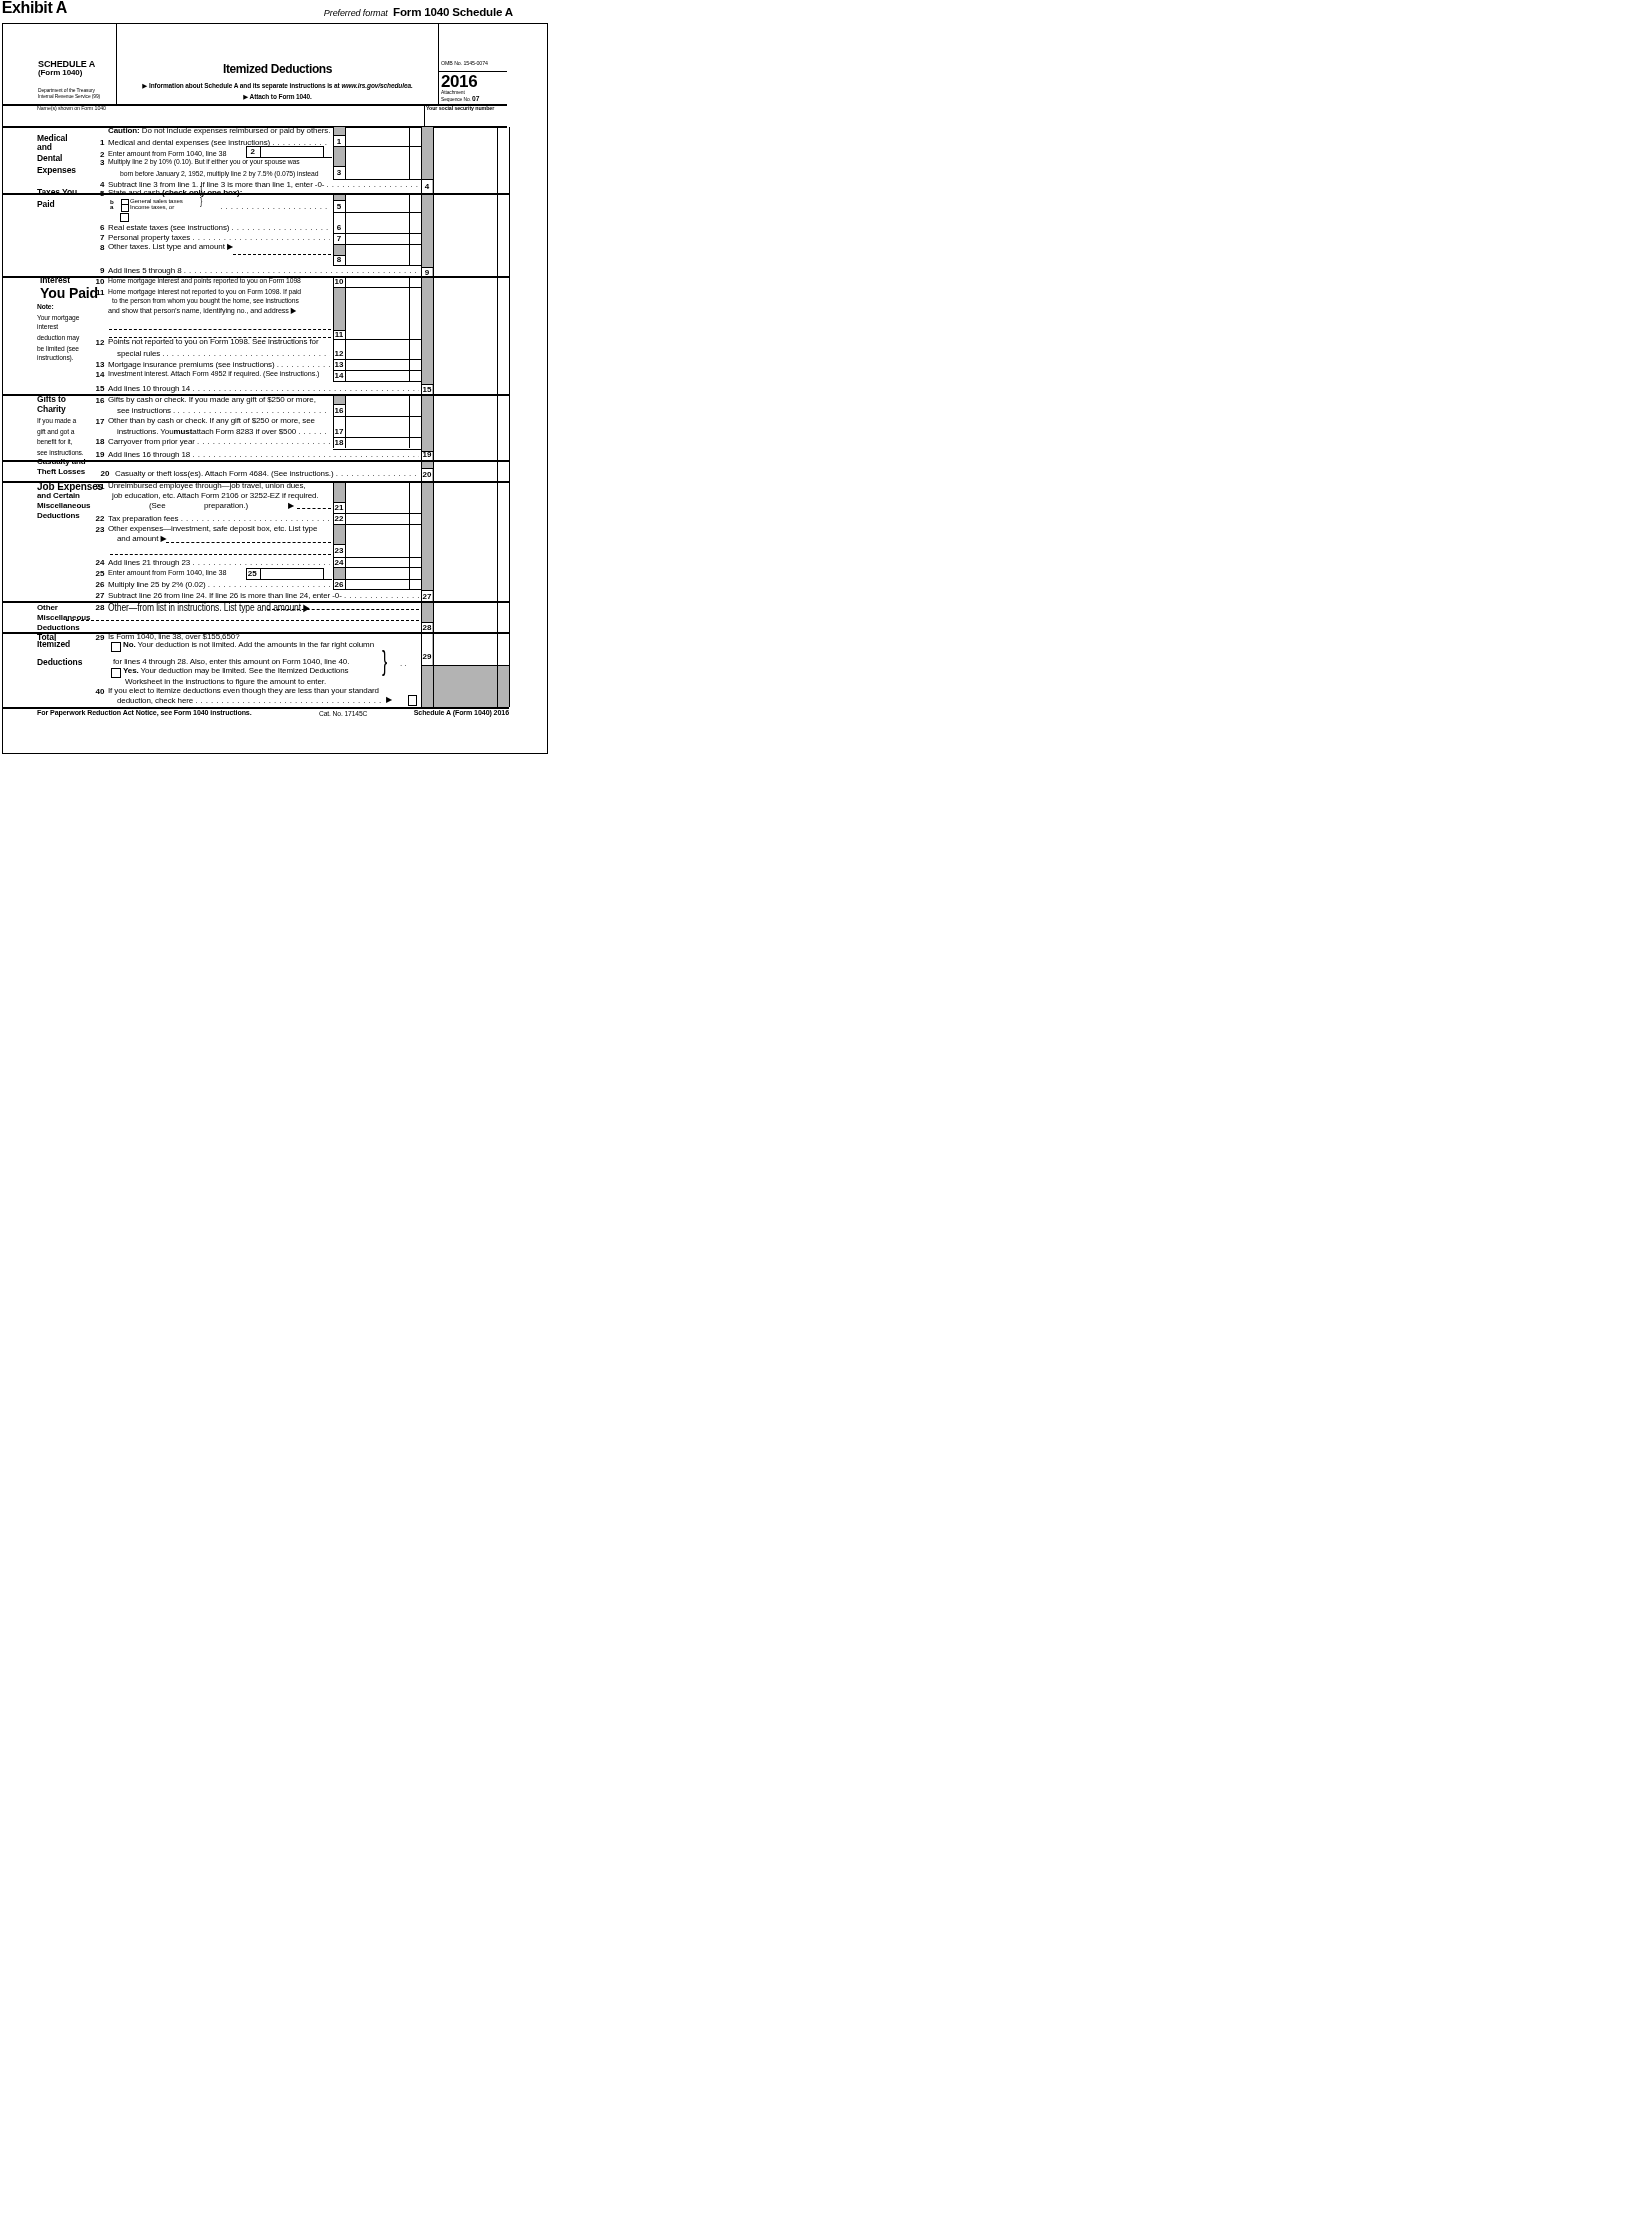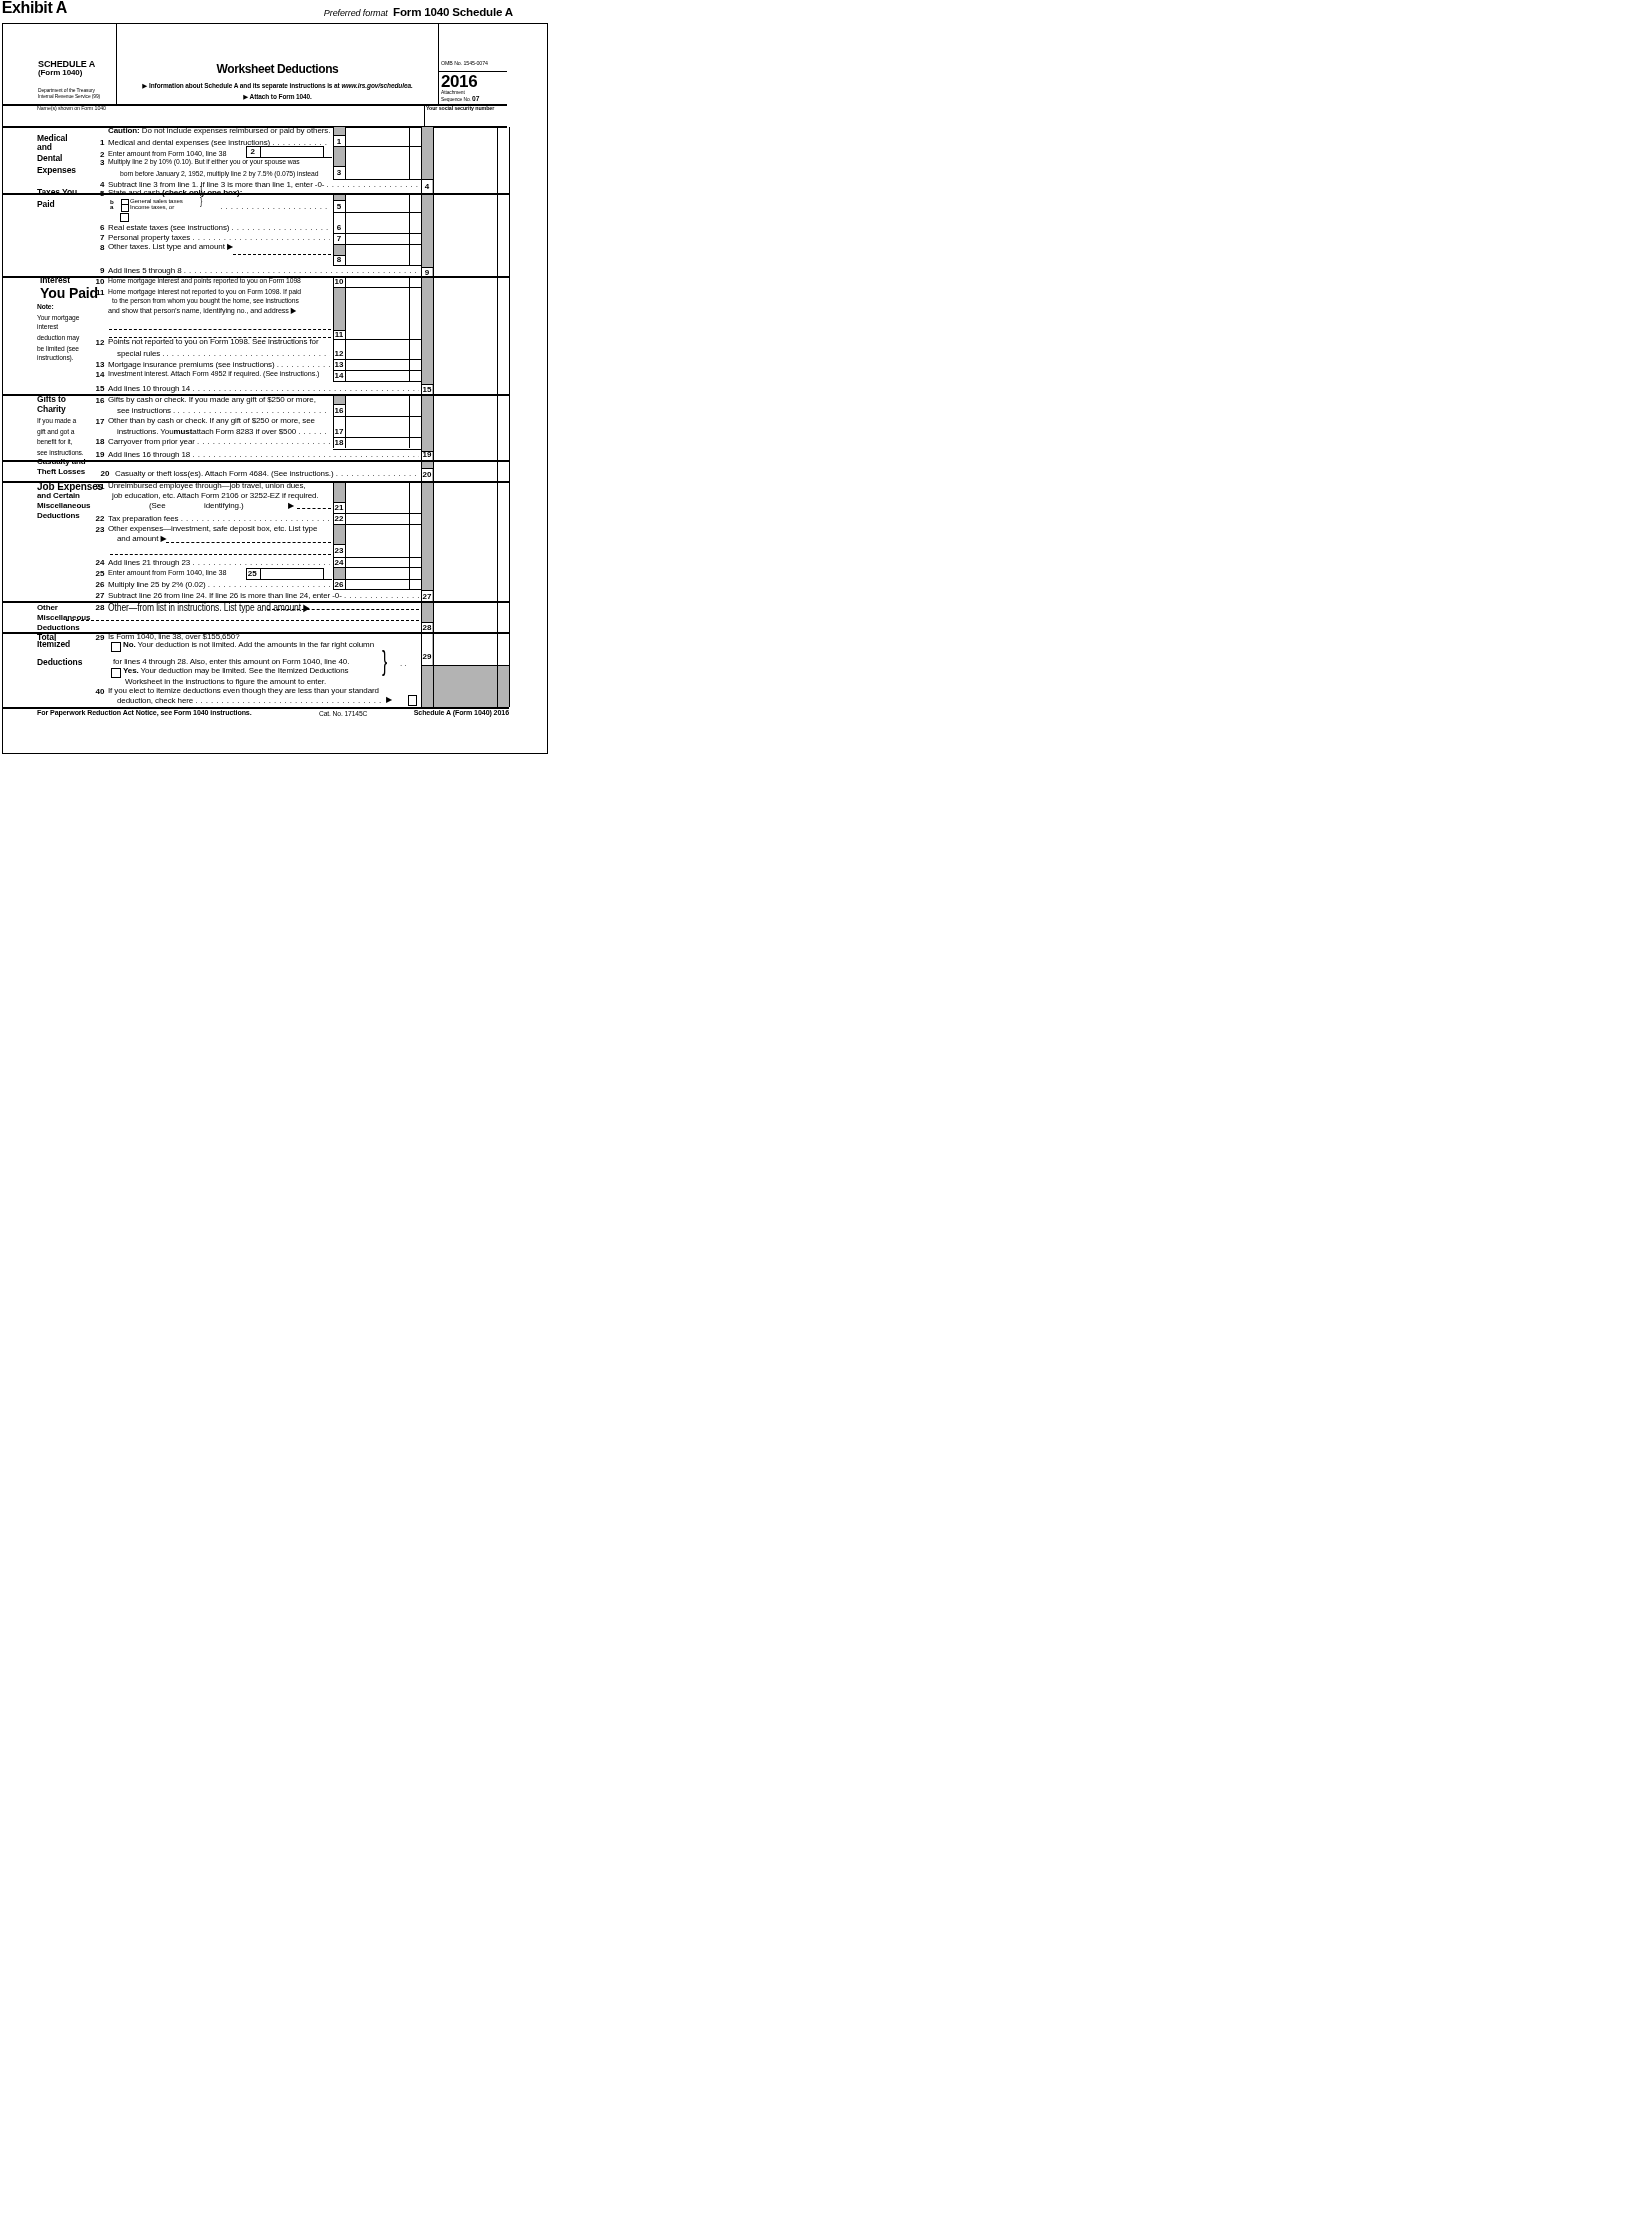--- a/index.html
+++ b/index.html
@@ -43,21 +43,21 @@
   <div class="vl" style="left:116px;top:23px;height:81px"></div>
   <div class="vl" style="left:438px;top:23px;height:81px"></div>
   <div class="hl" style="left:438px;top:71px;width:69px;height:0.9px"></div>
   <div class="hl" style="left:2.2px;top:104px;width:505px;height:1.8px"></div>
 
   <div class="t b" style="left:38px;top:60px;font-size:9px">SCHEDULE A</div>
   <div class="t b" style="left:38px;top:69px;font-size:8px">(Form 1040)</div>
   <div class="t tn" style="left:38px;top:88px">Department of the Treasury</div>
   <div class="t tn" style="left:38px;top:94px">Internal Revenue Service (99)</div>
 
-  <div class="t b ctr" style="left:116px;top:63px;width:323px;font-size:12px;letter-spacing:-0.4px">Worksheet Deductions</div>
+  <div class="t b ctr" style="left:116px;top:63px;width:323px;font-size:12px;letter-spacing:-0.4px">Itemized Deductions</div>
   <div class="t ctr" style="left:116px;top:83px;width:323px;font-size:6.5px;font-weight:700">
     <span>▶</span>
     <span>Information about Schedule A and its separate instructions is at </span><span class="i">www.irs.gov/schedulea.</span>
   </div>
   <div class="t b ctr" style="left:116px;top:94px;width:323px;font-size:6.5px">▶ Attach to Form 1040.</div>
 
   <div class="t xs" style="left:441px;top:61px">OMB No. 1545-0074</div>
   <div class="t b" style="left:441px;top:73px;font-size:17px;letter-spacing:-0.4px">2016</div>
   <div class="t tn" style="left:441px;top:90px">Attachment</div>
   <div class="t tn" style="left:441px;top:95px">
@@ -334,21 +334,21 @@
   <div class="row" style="left:115px;top:469px;width:304px">
     <span>Casualty or theft loss(es). Attach Form 4684. (See instructions.)</span>
       <span class="lead">. . . . . . . . . . . . . . . . . . . . . . . . . . . . . . . . . . . . . . . . . . . . . . . . . . . . . . . . . .</span>
   </div>
   <div class="bx" style="left:421px;top:470px">20</div>
 
   <div class="num" style="left:80px;top:482px">21</div>
   <div class="t" style="left:108px;top:482px">Unreimbursed employee through—job travel, union dues,</div>
   <div class="t" style="left:112px;top:492px">job education, etc. Attach Form 2106 or 3252-EZ if required.</div>
   <div class="t" style="left:149px;top:502px">(See</div>
-  <div class="t" style="left:204px;top:502px">identifying.)</div>
+  <div class="t" style="left:204px;top:502px">preparation.)</div>
   <div class="t" style="left:288px;top:502px">▶</div>
   <div class="dash" style="left:297px;top:508px;width:34px"></div>
   <div class="num" style="left:80px;top:514px">22</div>
   <div class="row" style="left:108px;top:514px;width:222px">
     <span>Tax preparation fees</span>
       <span class="lead">. . . . . . . . . . . . . . . . . . . . . . . . . . . . . . . . . . . . . . . . . . . . . . . . . . . . . . . . . .</span>
   </div>
   <div class="num" style="left:80px;top:525px">23</div>
   <div class="t" style="left:108px;top:525px">Other expenses—investment, safe deposit box, etc. List type</div>
   <div class="t" style="left:117px;top:535px">and amount ▶</div>

